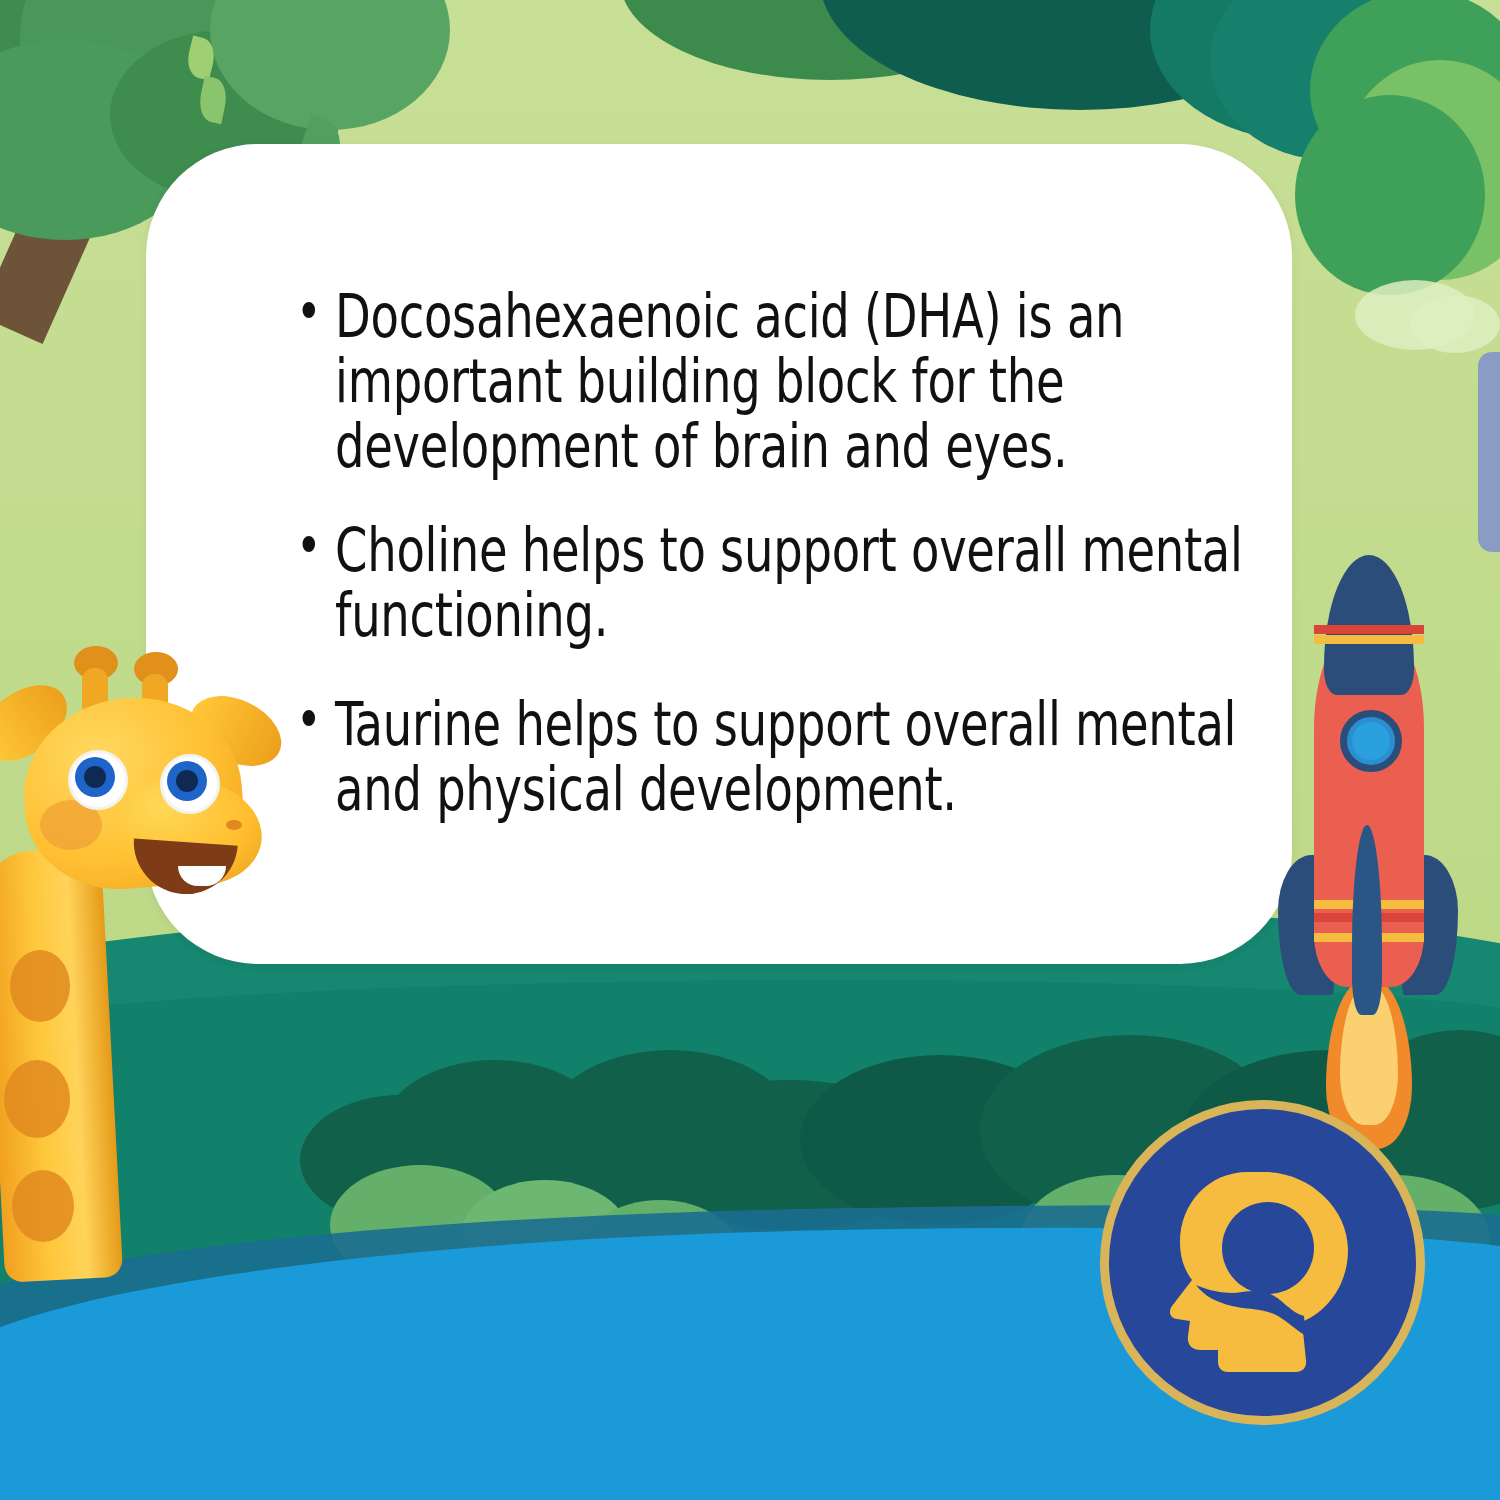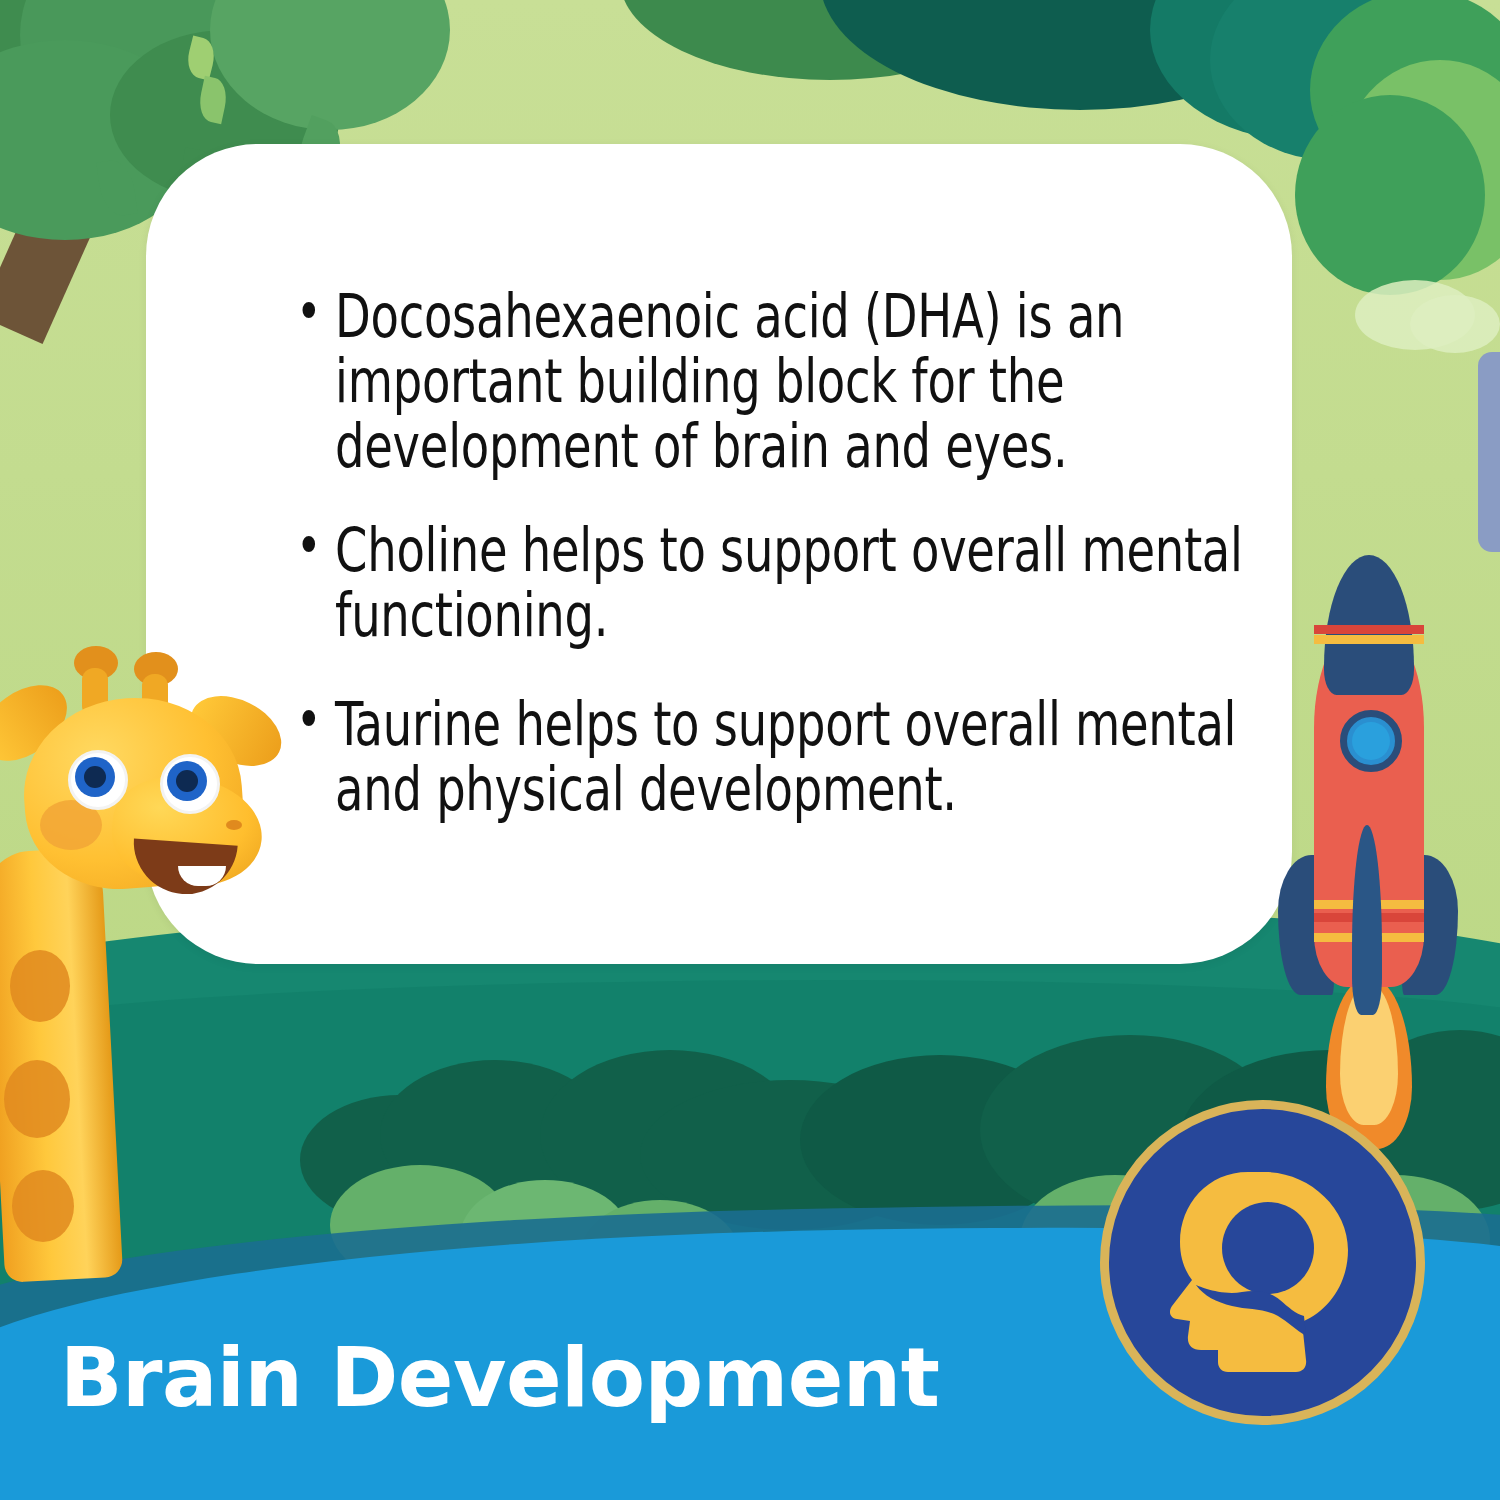--- a/index.html
+++ b/index.html
@@ -340,15 +340,14 @@
              L 202 222
              C 230 210, 248 182, 248 150
              C 248 107, 208 72, 165 72 Z" fill="#f5bc40"></path>
     <circle cx="168" cy="148" r="46" fill="#27479a"></circle>
     <path d="M124 152 C 124 120, 148 100, 172 100" fill="none" stroke="#27479a" stroke-width="0"></path>
     <path d="M202 222 C 200 206, 192 196, 180 194 C 166 192, 152 198, 142 192" fill="#27479a" opacity="0"></path>
     <path d="M96 185 C 96 185, 120 196, 142 192 C 160 189, 172 193, 180 200 C 188 207, 196 214, 204 216
              L 206 236 C 196 230, 188 222, 178 216 C 164 208, 148 210, 132 206 C 116 202, 104 196, 96 185 Z" fill="#27479a"></path>
   </svg>
 
-  <div class="title">Brain Development</div>
 
 </div>
 
 </body></html>

